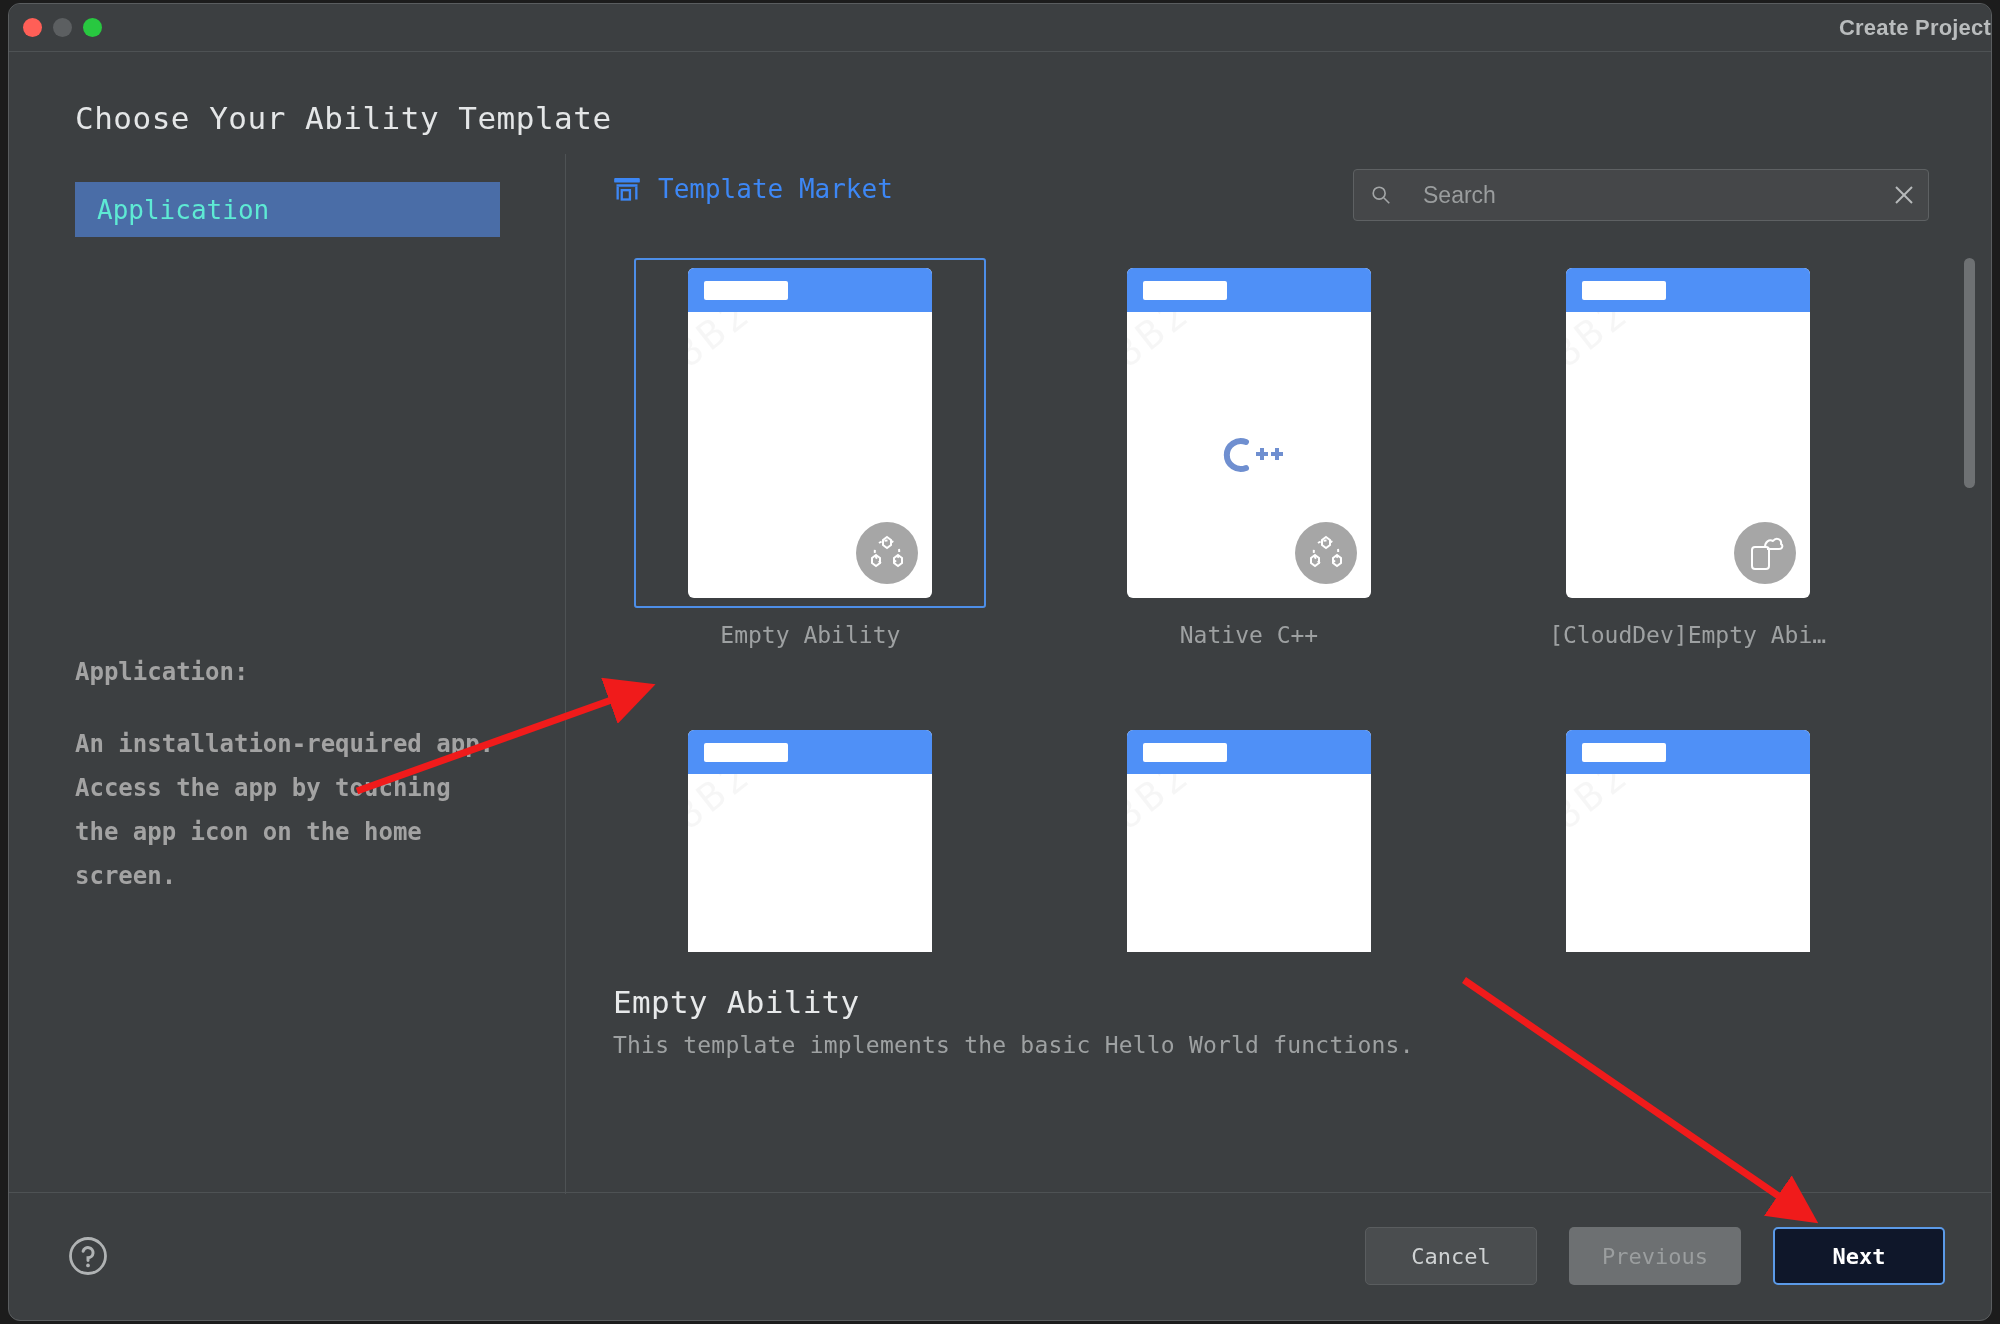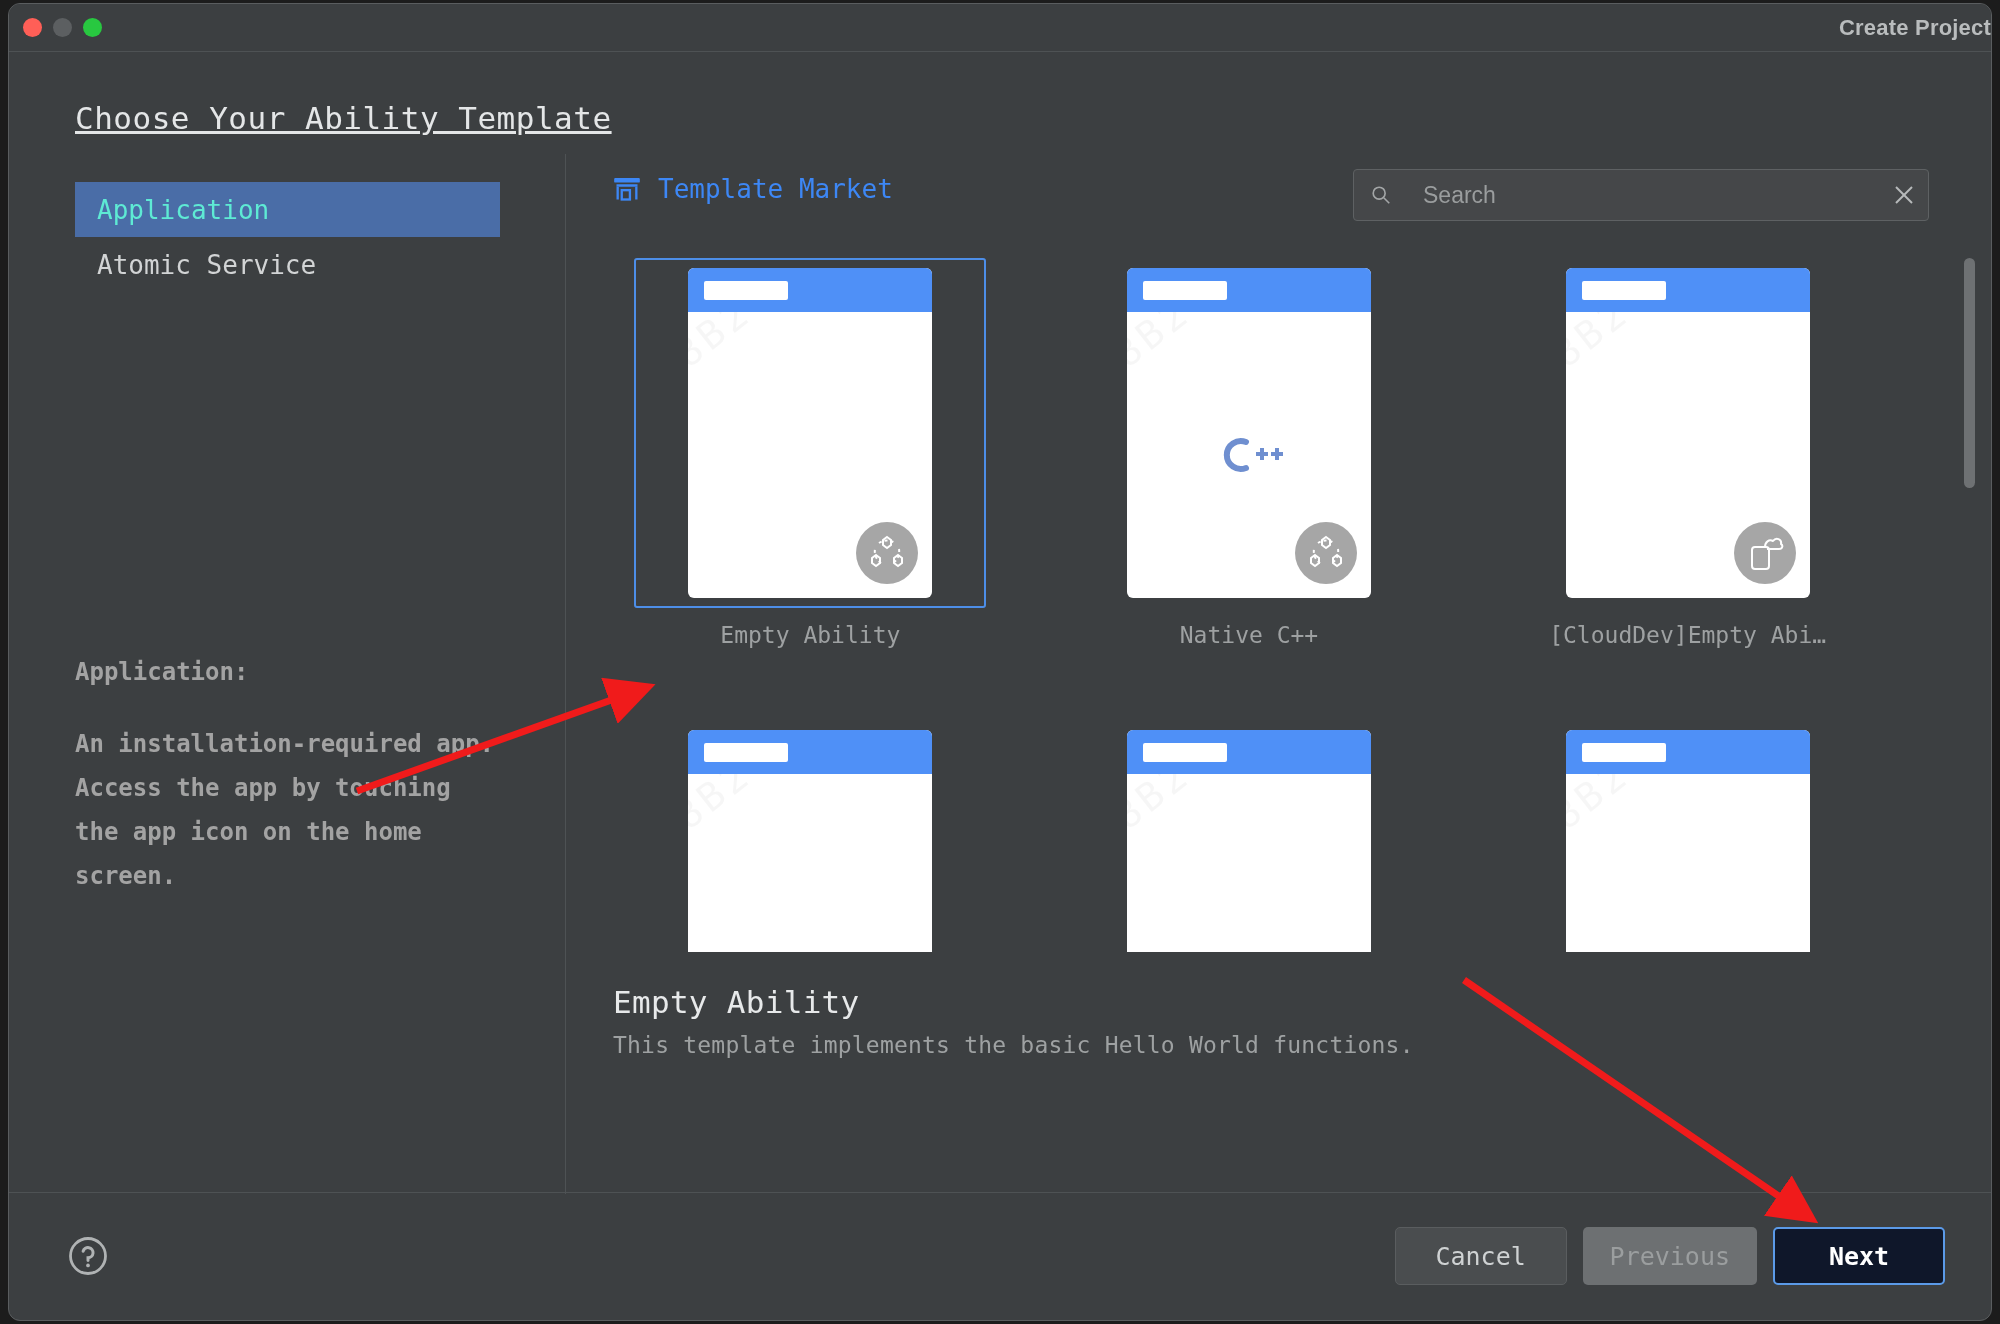--- a/index.html
+++ b/index.html
@@ -45,21 +45,20 @@
     letter-spacing: .2px;
   }
 
   
   .heading {
     position: absolute;
     left: 66px; top: 96px;
     font-size: 31px;
     color: #e4e6e7;
     letter-spacing: .5px;
-    text-decoration: underline;
   }
 
   
   .body-area {
     position: absolute;
     left: 0; top: 150px;
     width: 1984px; height: 1040px;
   }
 
   
@@ -250,25 +249,26 @@
   }
   .btn-row {
     position: absolute; right: 48px; top: 34px;
     display: flex; gap: 16px; align-items: center;
   }
   .btn {
     height: 58px;
     min-width: 172px;
     padding: 0 26px;
     border-radius: 5px;
-    font-size: 25px;
+    font-size: 22px;
     font-family: "DejaVu Sans Mono", "Liberation Mono", monospace;
     display: flex; align-items: center; justify-content: center;
     cursor: pointer;
     border: 1px solid transparent;
+    margin-left: 16px;
   }
   .btn.cancel   { background: #4a4d4f; color: #cfd2d3; border-color: #5a5d5f; }
   .btn.previous { background: #6d7072; color: #9b9e9f; }
   .btn.next     { background: #0f172a; color: #ffffff; border: 2px solid #5b9ae8; font-weight: bold; }
 
   
   .arrows { position: absolute; left: 0; top: 0; width: 1984px; height: 1318px; pointer-events: none; }
 </style>
 </head>
 <body>
@@ -285,23 +285,20 @@
   </div>
 
   <div class="heading">Choose Your Ability Template</div>
 
   <div class="body-area">
 
     <div class="left-panel">
       <div class="nav-list">
         <div class="nav-item selected">
           <span>Application</span>
-        </div>
-        <div class="nav-item">
-          <span>Atomic Service</span>
         </div>
       </div>
 
       <div class="left-desc">
         <span class="lbl">Application:</span>
         <span>An installation-required app. Access the app by touching the app icon on the home screen.</span>
       </div>
     </div>
 
     <div class="right-panel">

